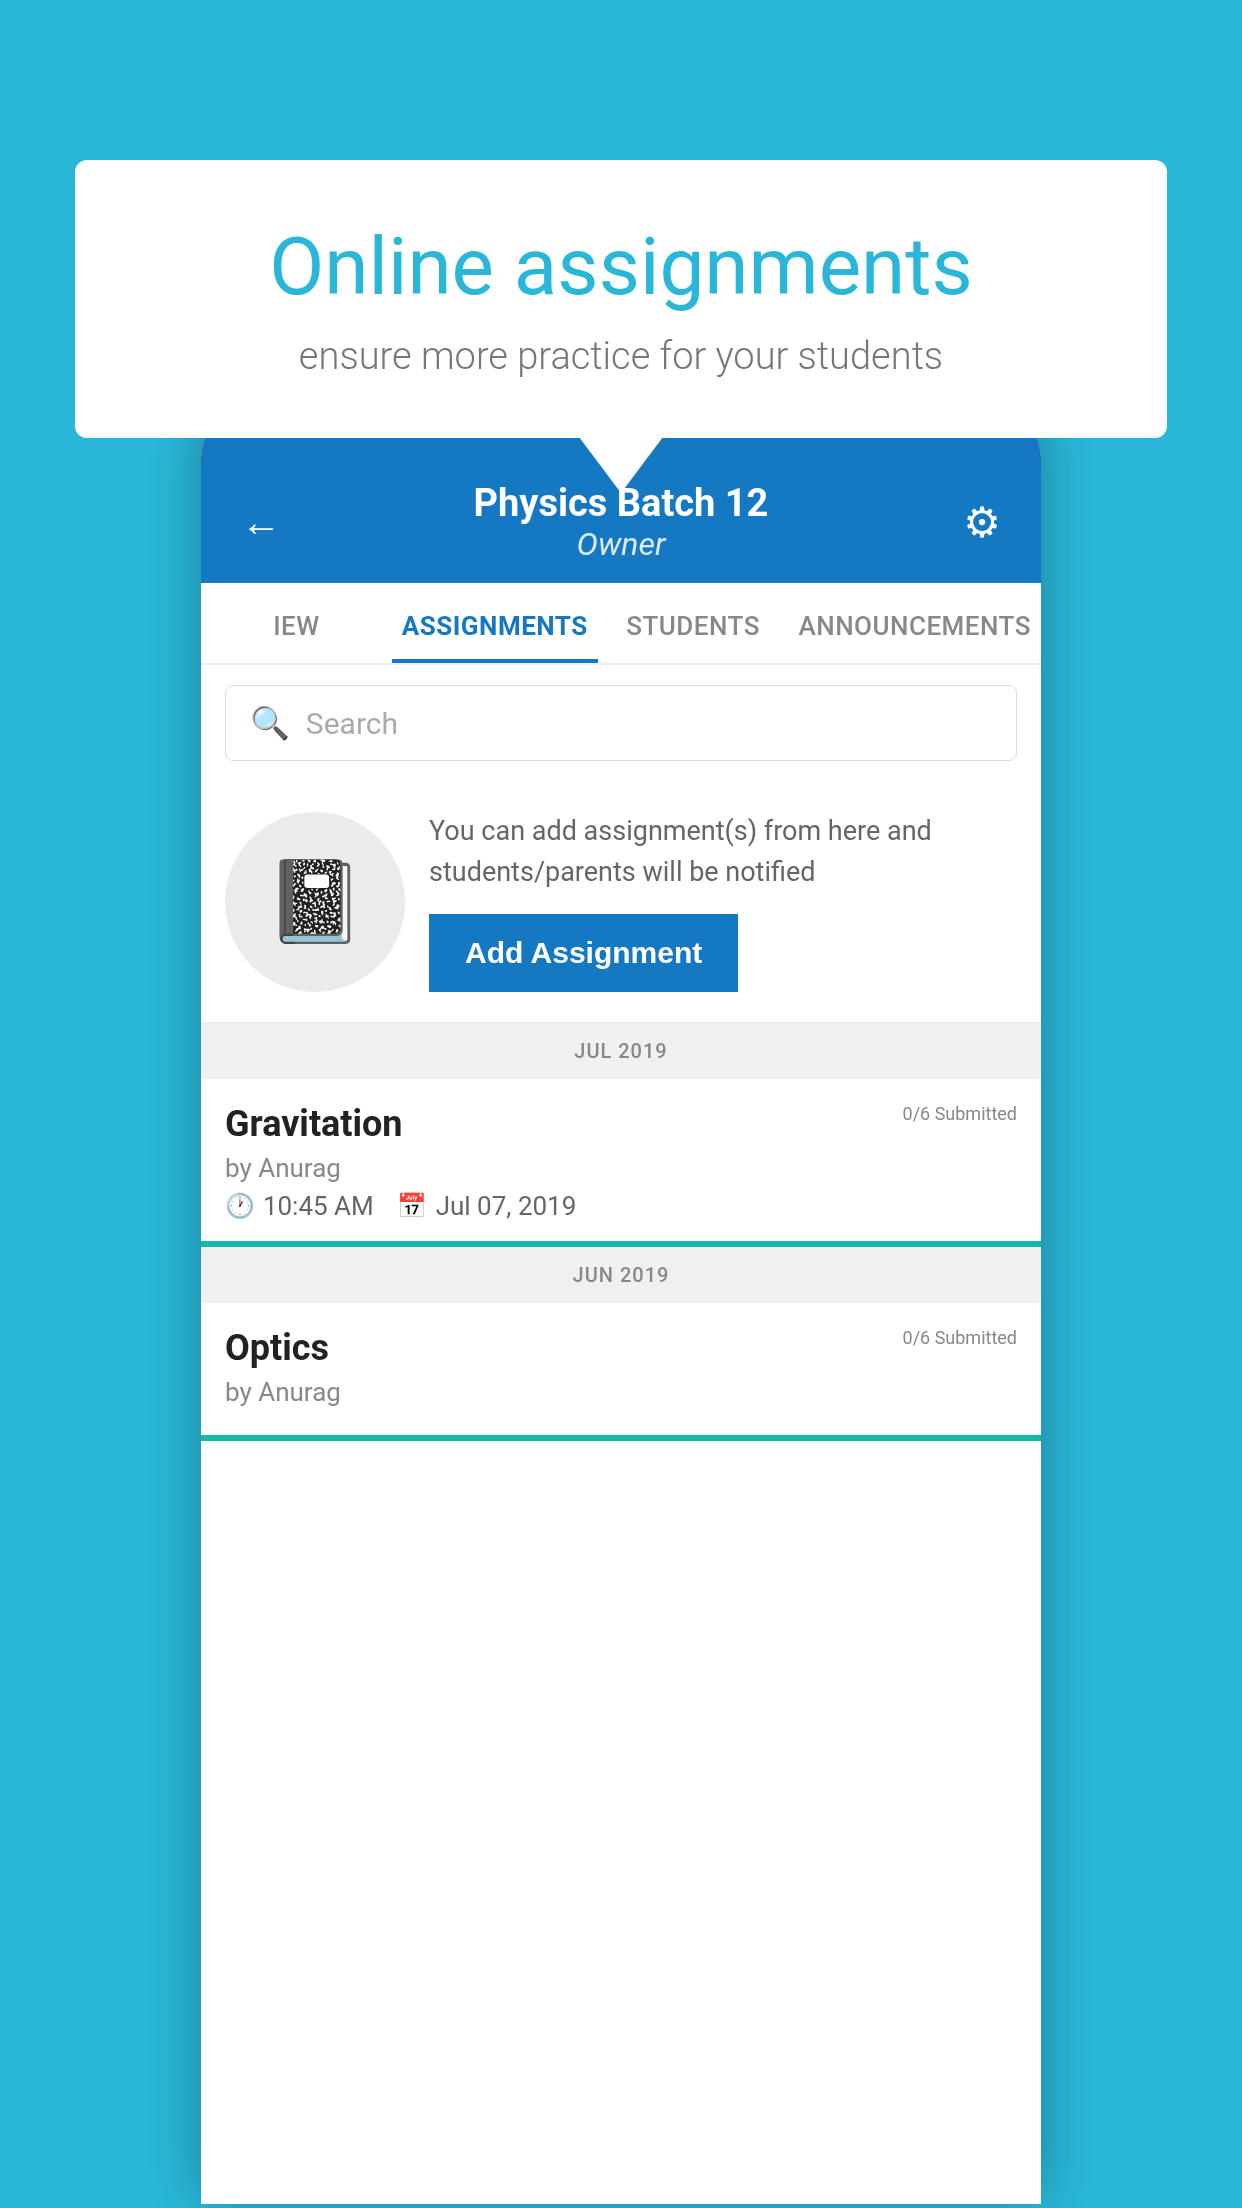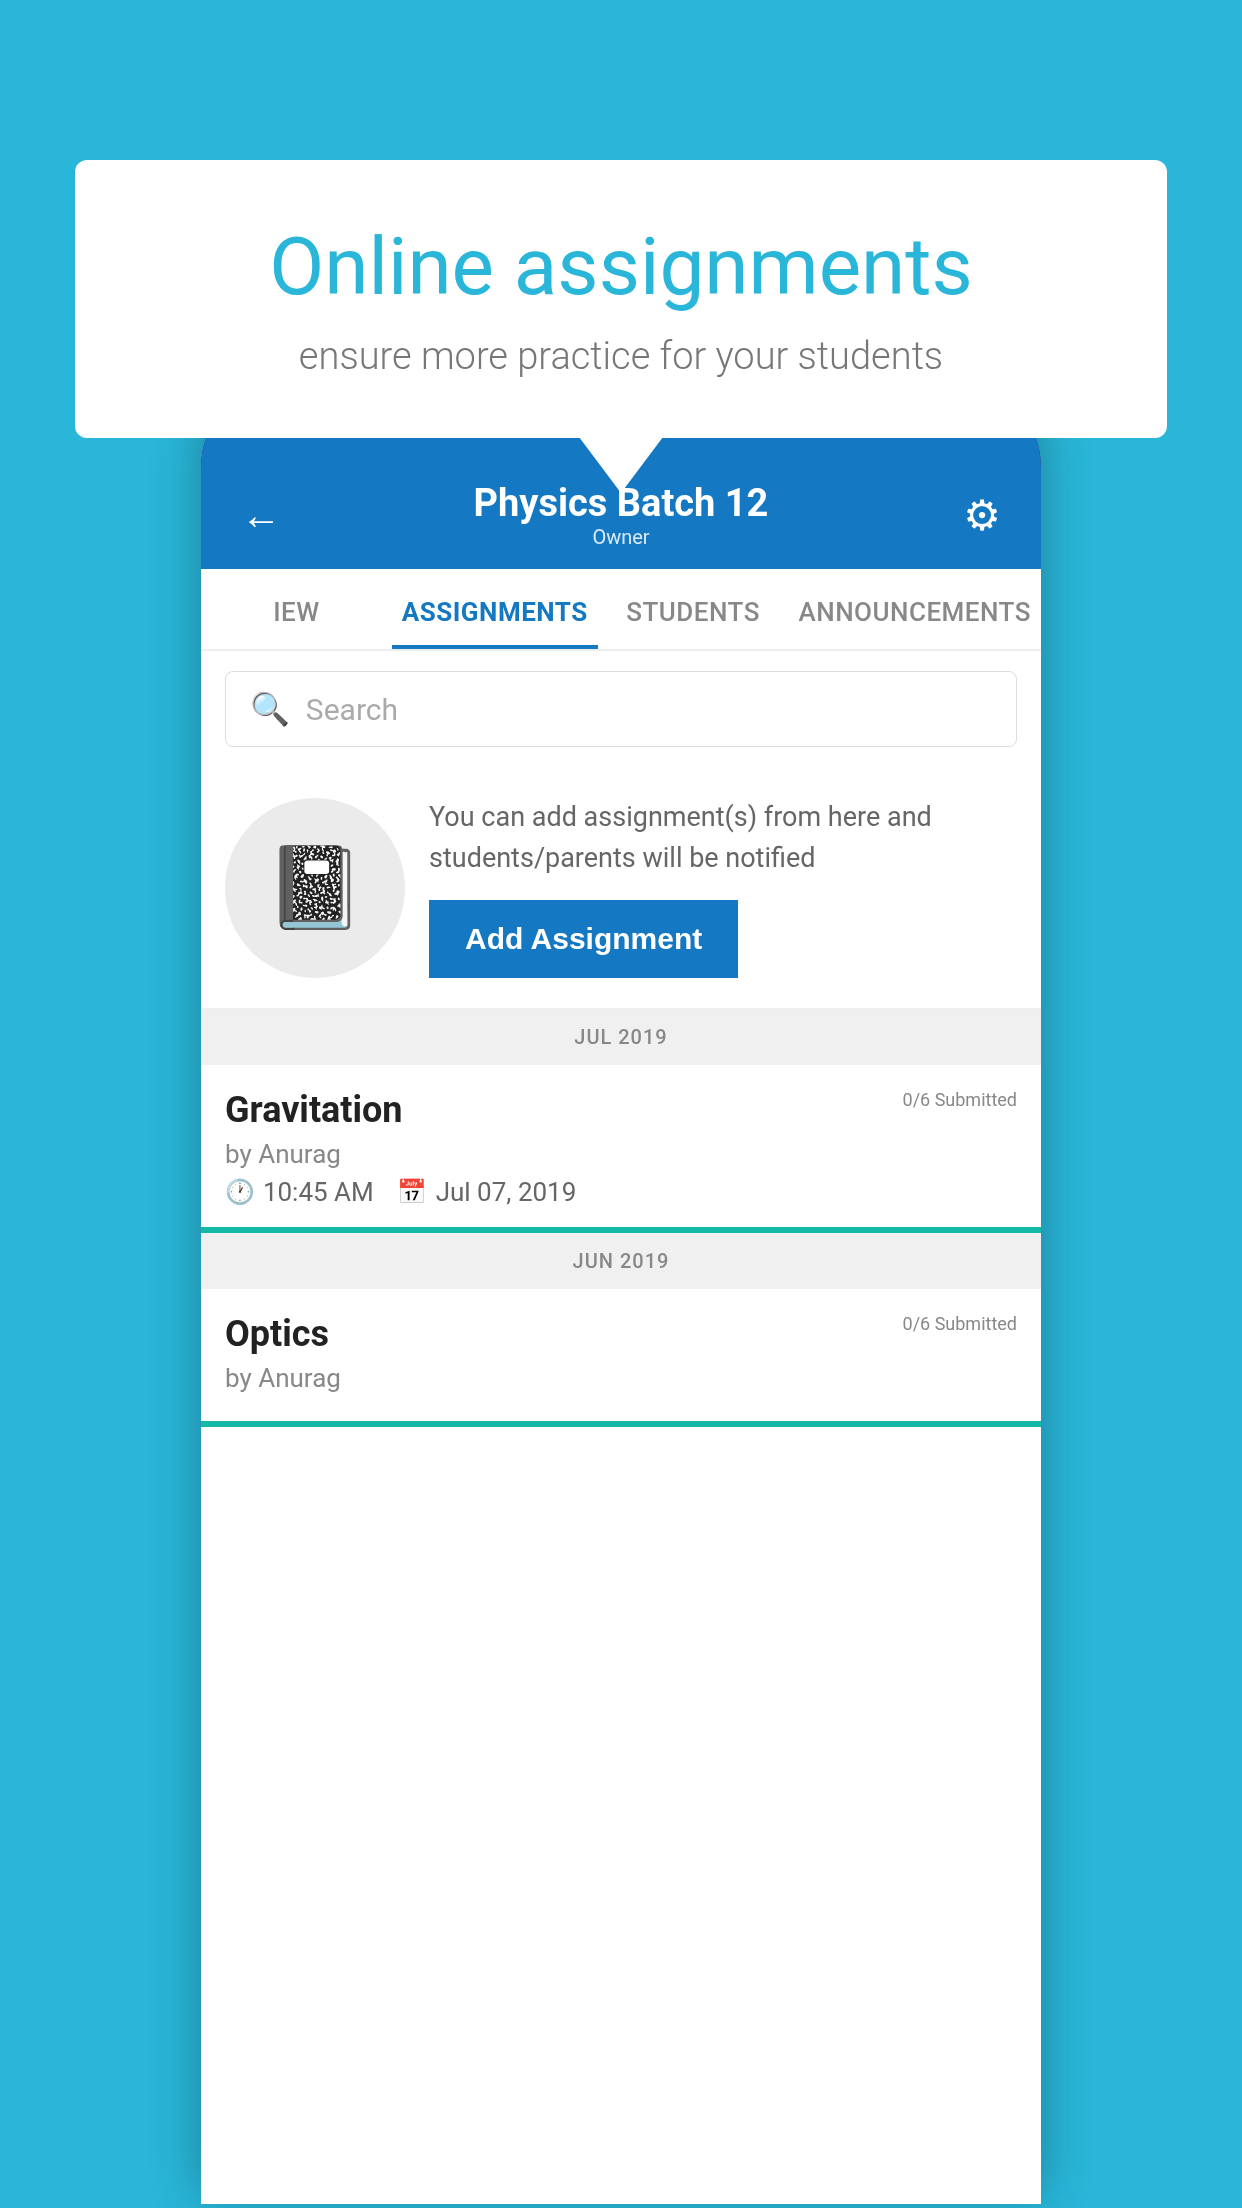--- a/index.html
+++ b/index.html
@@ -142,22 +142,23 @@
     }
 
     .header-title {
       color: white;
       font-size: 38px;
       font-weight: 700;
     }
 
     .header-subtitle {
       color: rgba(255,255,255,0.85);
-      font-size: 20px;
+      font-size: 32px;
       font-weight: 400;
+      font-style: italic;
     }
 
     .gear-icon {
       color: white;
       font-size: 42px;
       width: 50px;
       text-align: right;
     }
 
     

